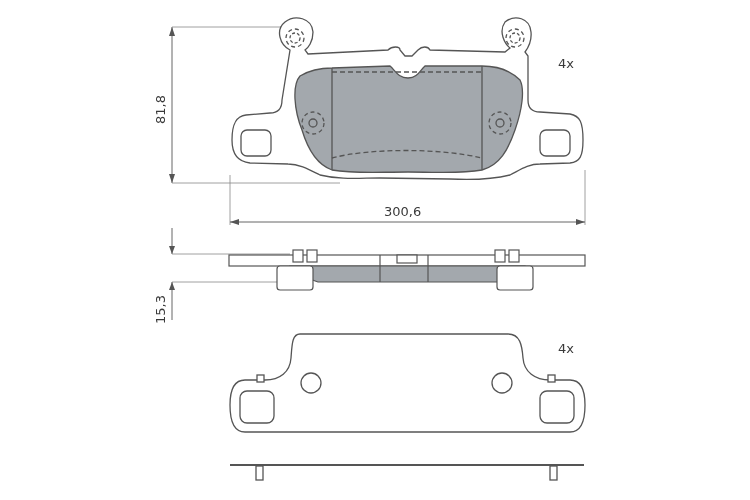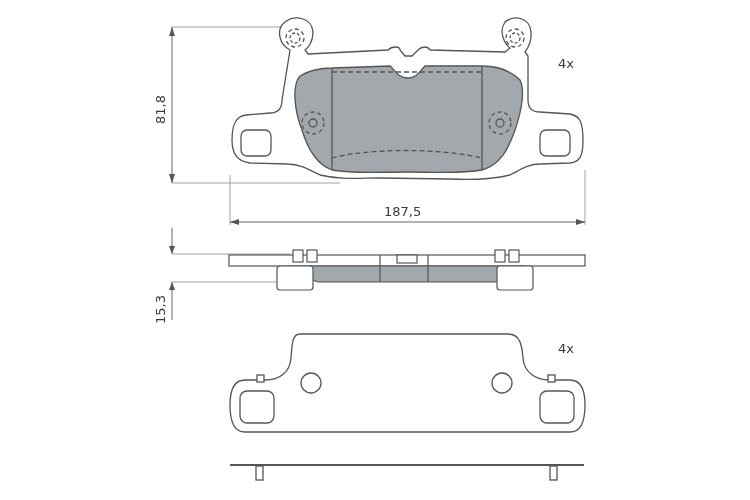--- a/index.html
+++ b/index.html
@@ -80,16 +80,16 @@
   </g>
 
   <g fill="none" stroke="#555" stroke-width="1.3">
     <line x1="230" y1="465" x2="584" y2="465" stroke-width="2"></line>
     <rect x="256" y="466" width="7" height="14" fill="#fff"></rect>
     <rect x="550" y="466" width="7" height="14" fill="#fff"></rect>
   </g>
 </svg>
 
 <div class="label vlabel" style="left:153px; top:124px;">81,8</div>
-<div class="label" style="left:384px; top:204px;">187,5</div>
+<div class="label" style="left:384px; top:204px;">300,6</div>
 <div class="label vlabel" style="left:153px; top:324px;">15,3</div>
 <div class="label" style="left:558px; top:56px;">4x</div>
 <div class="label" style="left:558px; top:341px;">4x</div>
 
 </body></html>

